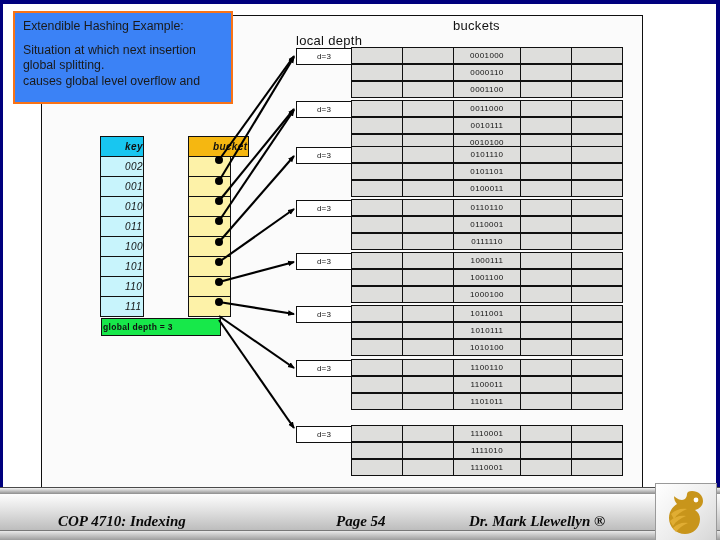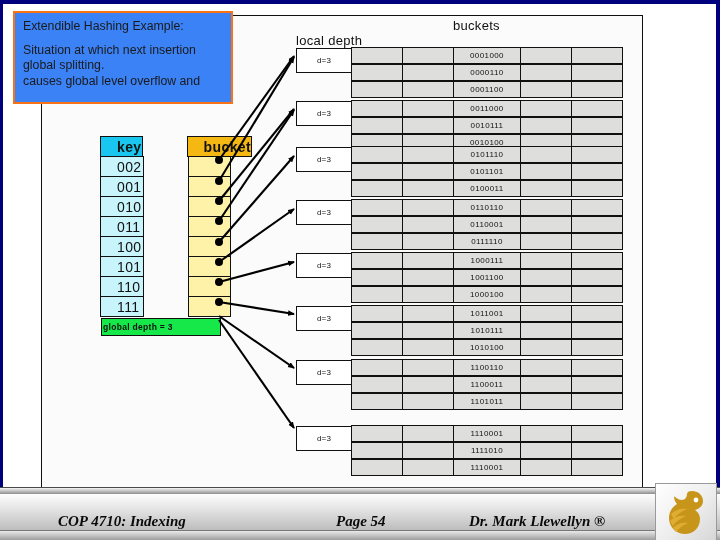--- a/index.html
+++ b/index.html
@@ -51,44 +51,45 @@
   
   #directory{
     position:absolute;left:98px;top:133px;width:130px;
     z-index:30;
   }
   .dir-row{display:flex;height:20px;}
   .dir-cell{
     box-sizing:border-box;
     border:1px solid #101010;
     margin:-1px 0 0 -1px;
-    font-size:14px;
+    font-size:10px;
     display:flex;align-items:center;
-    padding-left:16px;
+    padding-left:24px;
     color:#111;
     letter-spacing:.4px;
+    font-style:italic;
   }
   .dir-key{width:65px;background:#c8f4fc;}
   .dir-ptr{width:65px;background:#fdf2a8;position:relative;margin-left:44px;}
   .dir-head .dir-key{background:#18c6f0;font-weight:bold;}
   .dir-head .dir-ptr{background:#f5b711;font-weight:bold;}
   #global-depth{
     box-sizing:border-box;
     width:120px;height:18px;margin-top:1px;
     background:#17e84a;
     border:1px solid #101010;
     font-size:8.5px;color:#111;font-weight:bold;
     display:flex;align-items:center;padding-left:1px;
     letter-spacing:.3px;
   }
 
   
   .bucket{position:absolute;z-index:25;}
   .bucket .depth-box{
-    position:absolute;left:0;top:0;width:56px;height:25px;
+    position:absolute;left:0;top:0;width:56px;height:17px;
     background:#ffffff;border:1px solid #101010;
     box-sizing:border-box;
     font-size:8px;color:#111;
     display:flex;align-items:center;justify-content:center;
     letter-spacing:.2px;
     z-index:3;
   }
   .bucket .grid{
     position:absolute;left:56px;top:0;
   }

